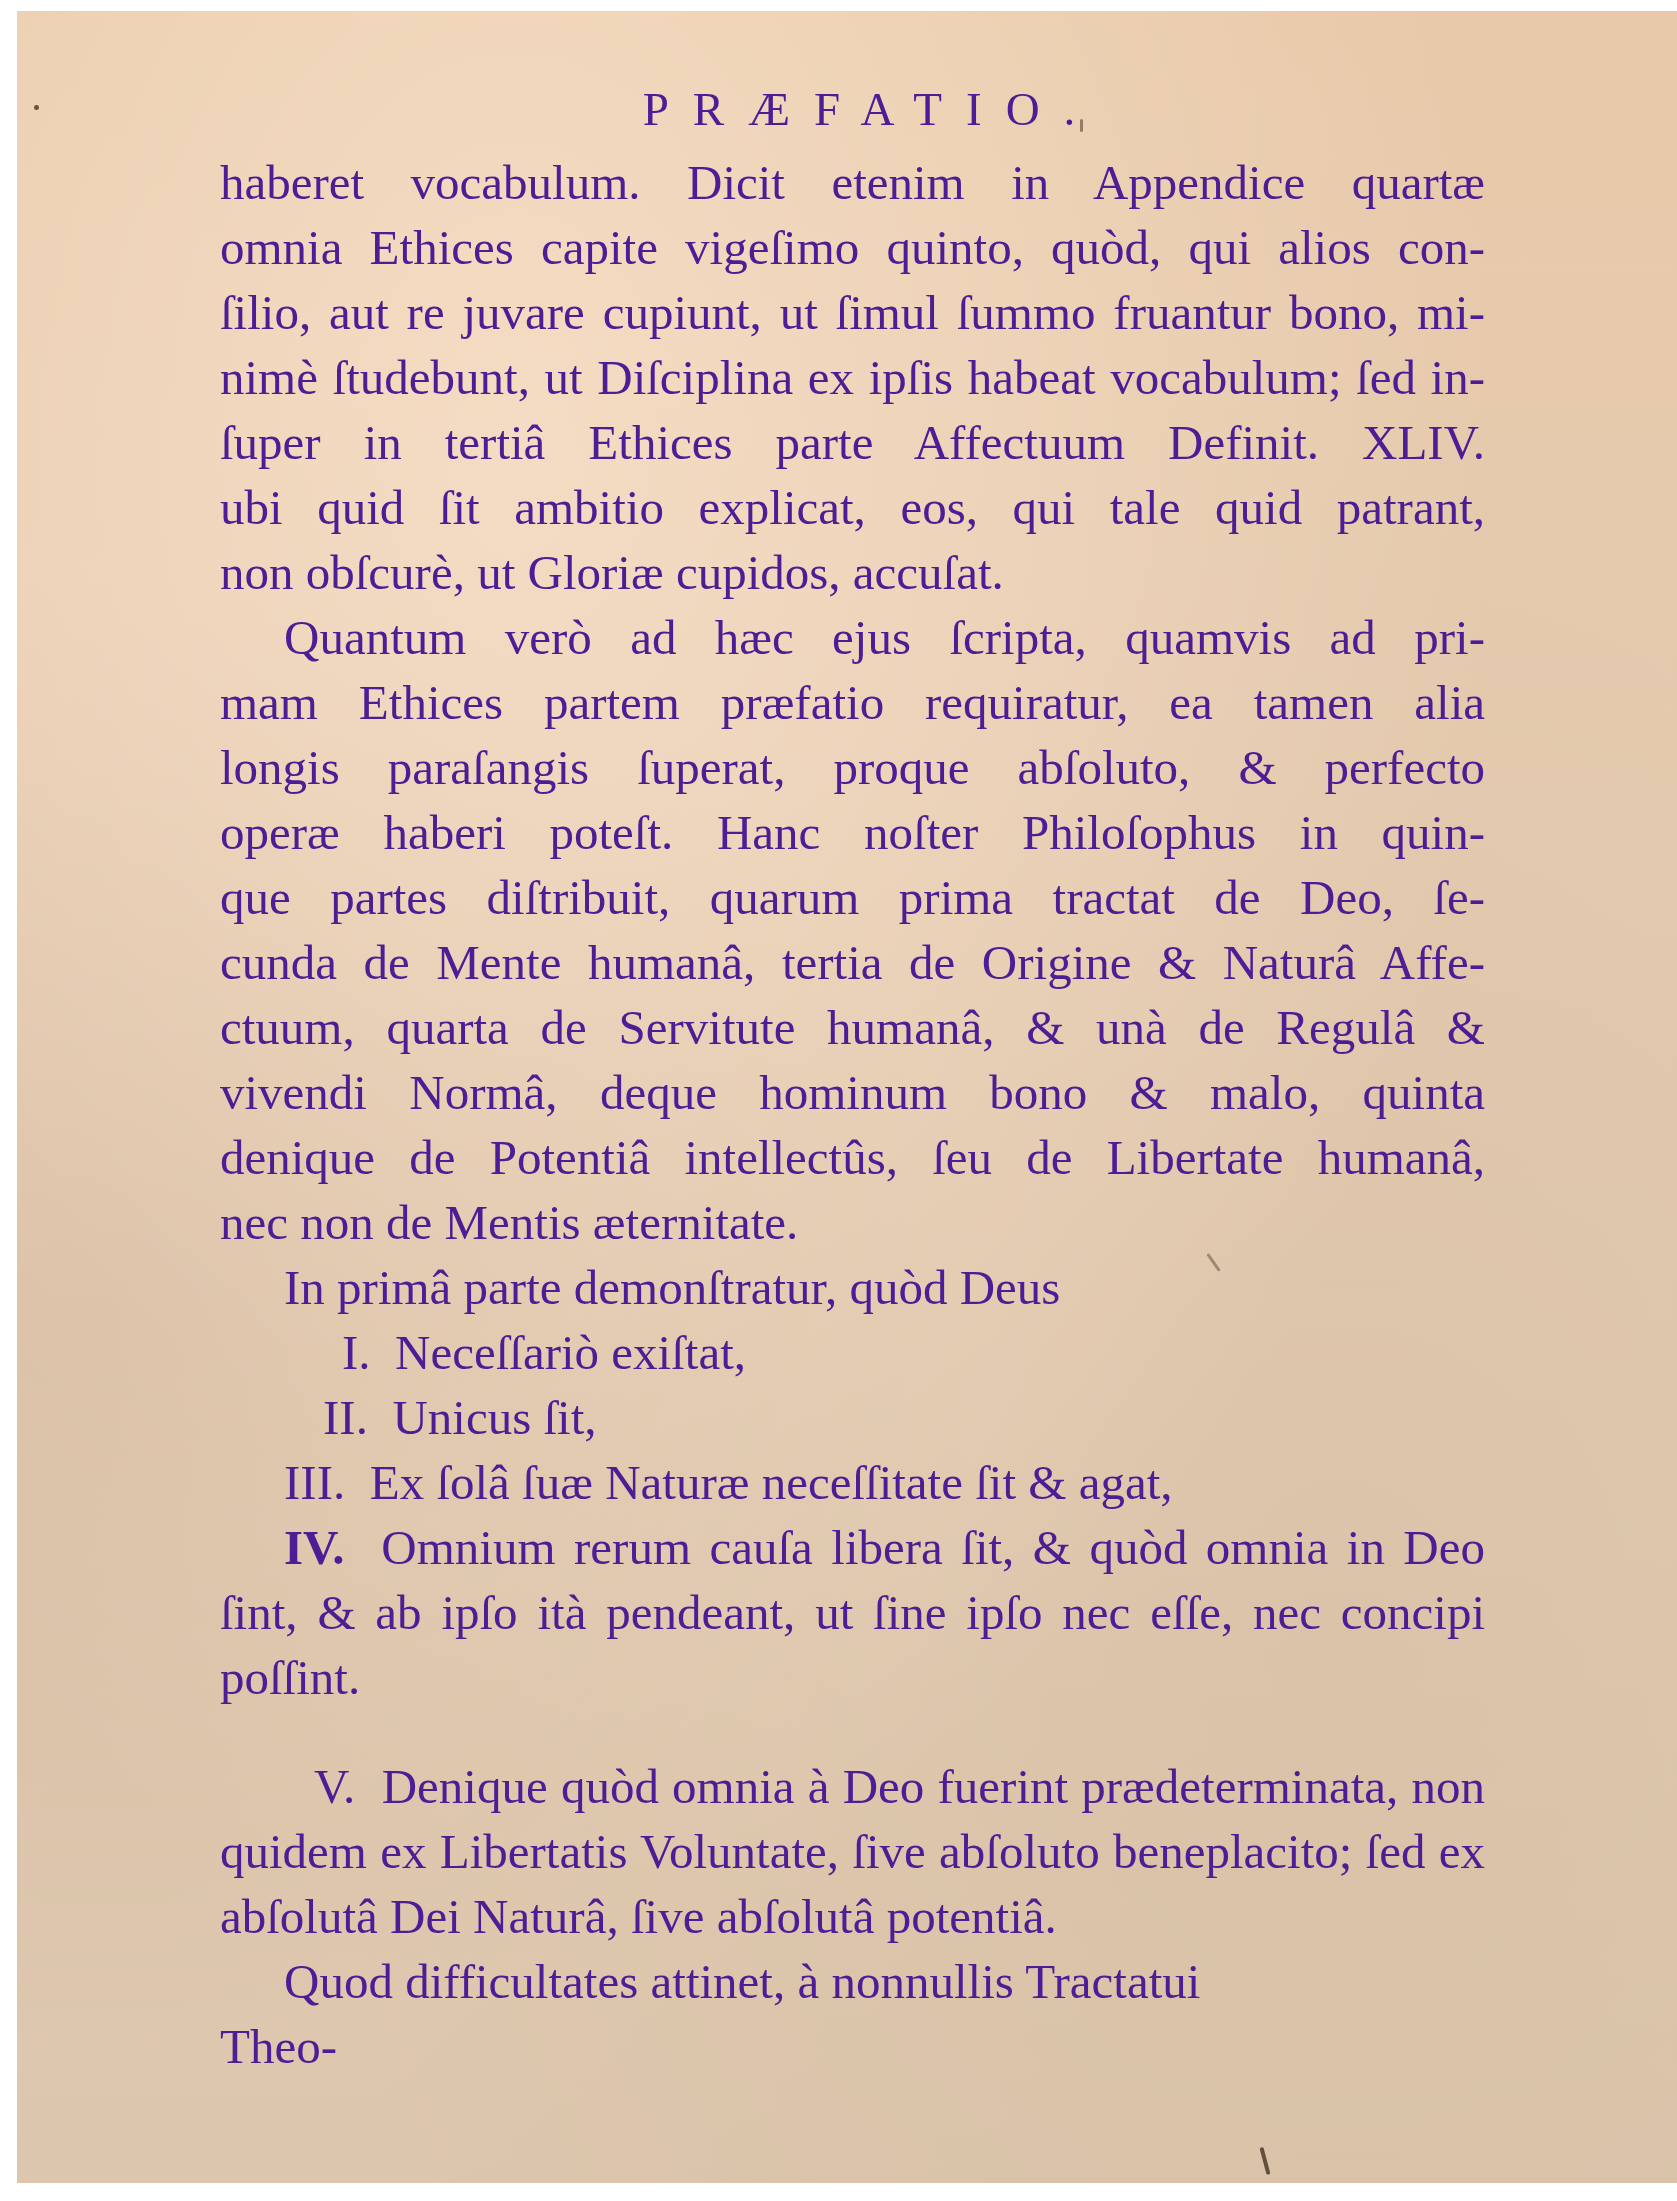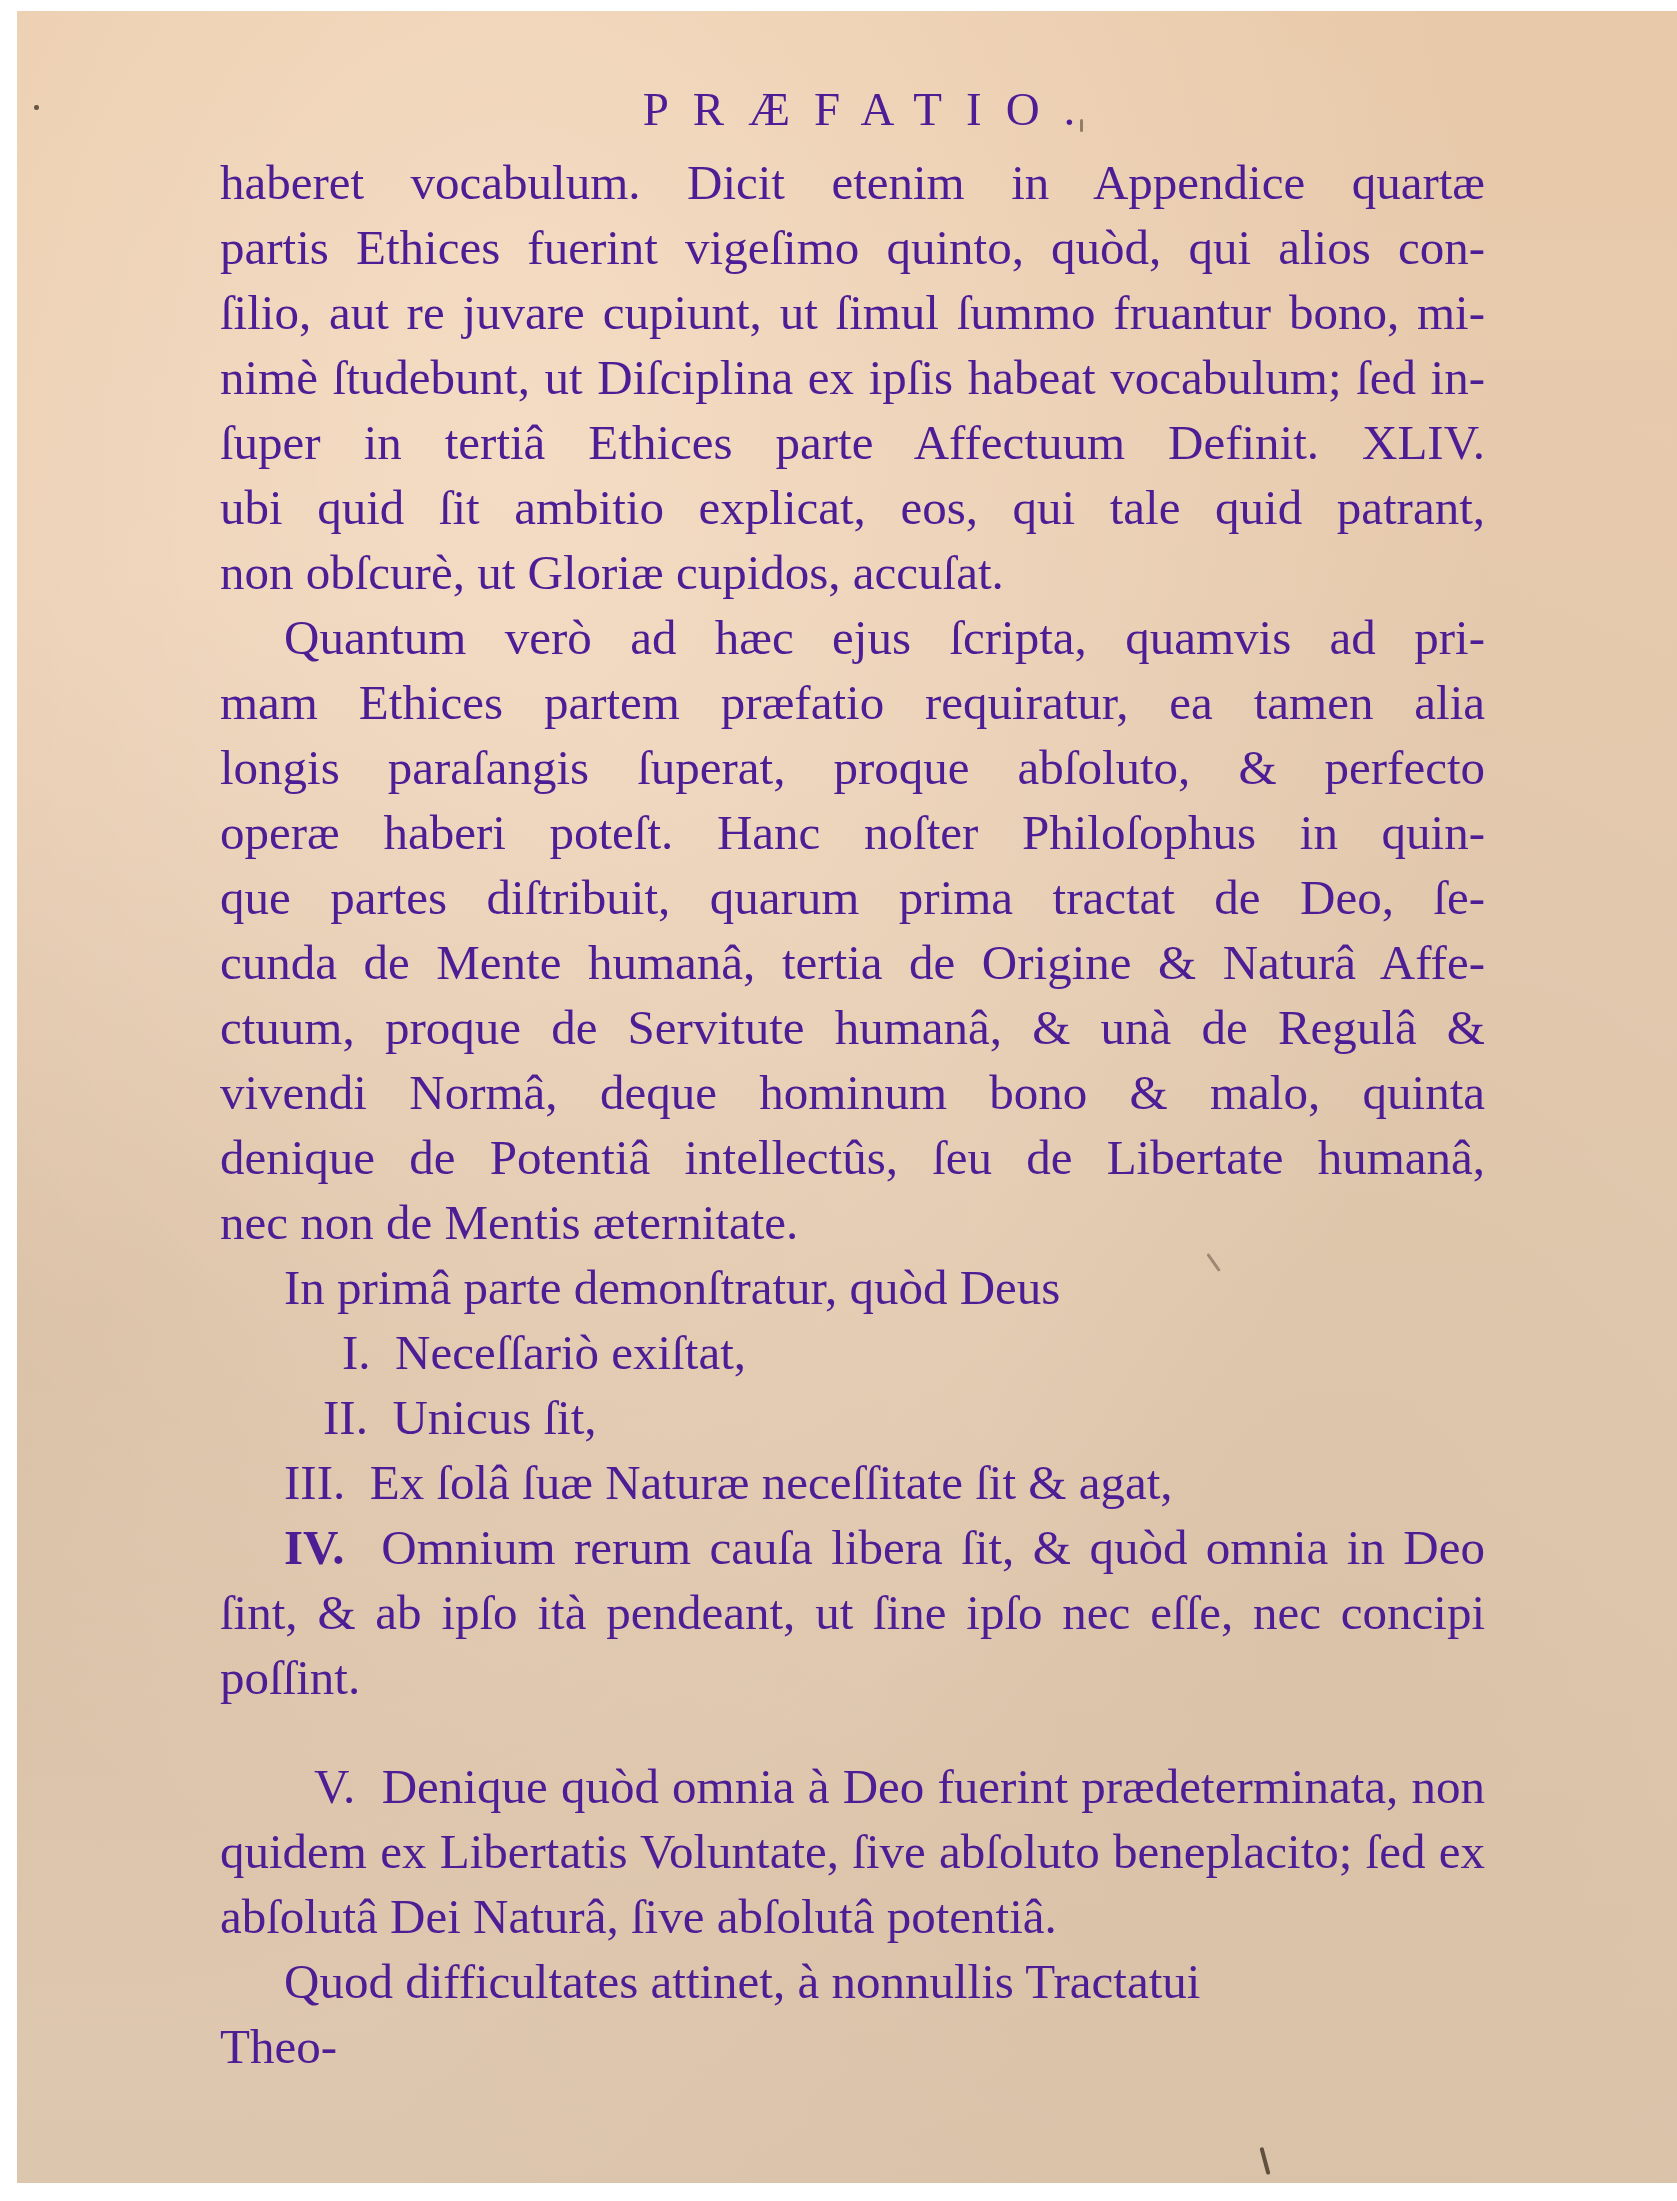--- a/index.html
+++ b/index.html
@@ -86,33 +86,33 @@
     <span style="left:1195px;top:1241px;width:2.8px;height:20.6px;transform:rotate(-35deg);opacity:0.4;"></span>
     <span style="left:1063px;top:108px;width:2.8px;height:13px;opacity:0.5;"></span>
   </div>
 </div>
 <div class="bottom-strip"></div>
 
 <div class="text-block">
   <div class="running-head">PRÆFATIO.</div>
   <div id="body-lines">
       <div class="line"><span class="it">haberet vocabulum.</span><span>  Dicit etenim in Appendice quartæ</span></div>
-      <div class="line"><span>partis Ethices fuerint vigeſimo quinto, quòd, </span><span class="it">qui alios con-</span></div>
+      <div class="line"><span>omnia Ethices capite vigeſimo quinto, quòd, </span><span class="it">qui alios con-</span></div>
       <div class="line"><span class="it">ſilio, aut re juvare cupiunt, ut ſimul ſummo fruantur bono, mi-</span></div>
       <div class="line"><span class="it">nimè ſtudebunt, ut Diſciplina ex ipſis habeat vocabulum</span><span>; ſed in-</span></div>
       <div class="line"><span>ſuper in tertiâ Ethices parte Affectuum Definit. XLIV.</span></div>
       <div class="line"><span>ubi quid ſit ambitio explicat, eos, qui tale quid patrant,</span></div>
       <div class="line last"><span>non obſcurè, ut Gloriæ cupidos, accuſat.</span></div>
       <div class="line indent"><span>Quantum verò ad hæc ejus ſcripta, quamvis ad pri-</span></div>
       <div class="line"><span>mam Ethices partem præfatio requiratur, ea tamen alia</span></div>
       <div class="line"><span>longis paraſangis ſuperat, proque abſoluto, &amp; perfecto</span></div>
       <div class="line"><span>operæ haberi poteſt. Hanc noſter Philoſophus in quin-</span></div>
       <div class="line"><span>que partes diſtribuit, quarum prima tractat </span><span class="it">de Deo</span><span>, ſe-</span></div>
       <div class="line"><span>cunda de </span><span class="it">Mente humanâ</span><span>, tertia de </span><span class="it">Origine &amp; Naturâ Affe-</span></div>
-      <div class="line"><span class="it">ctuum</span><span>, proque de </span><span class="it">Servitute humanâ</span><span>, &amp; unà de Regulâ &amp;</span></div>
+      <div class="line"><span class="it">ctuum</span><span>, quarta de </span><span class="it">Servitute humanâ</span><span>, &amp; unà de Regulâ &amp;</span></div>
       <div class="line"><span>vivendi Normâ, deque hominum bono &amp; malo, quinta</span></div>
       <div class="line"><span>denique de </span><span class="it">Potentiâ intellectûs</span><span>, ſeu </span><span class="it">de Libertate humanâ</span><span>,</span></div>
       <div class="line last"><span>nec non de Mentis æternitate.</span></div>
       <div class="line indent last"><span>In primâ parte demonſtratur, quòd Deus</span></div>
     </div>
   <div id="propositions">
       <div class="line list-1 last"><span style="white-space: pre;">I.  </span><span class="it">Neceſſariò exiſtat,</span></div>
       <div class="line list-2 last"><span style="white-space: pre;">II.  </span><span class="it">Unicus ſit,</span></div>
       <div class="line list-3 last"><span style="white-space: pre;">III.  </span><span class="it">Ex ſolâ ſuæ Naturæ neceſſitate ſit &amp; agat,</span></div>
       <div class="line list-4"><span style="white-space: pre; font-weight: bold;">IV.  </span><span class="it">Omnium rerum cauſa libera ſit, &amp; quòd omnia in Deo</span></div>

